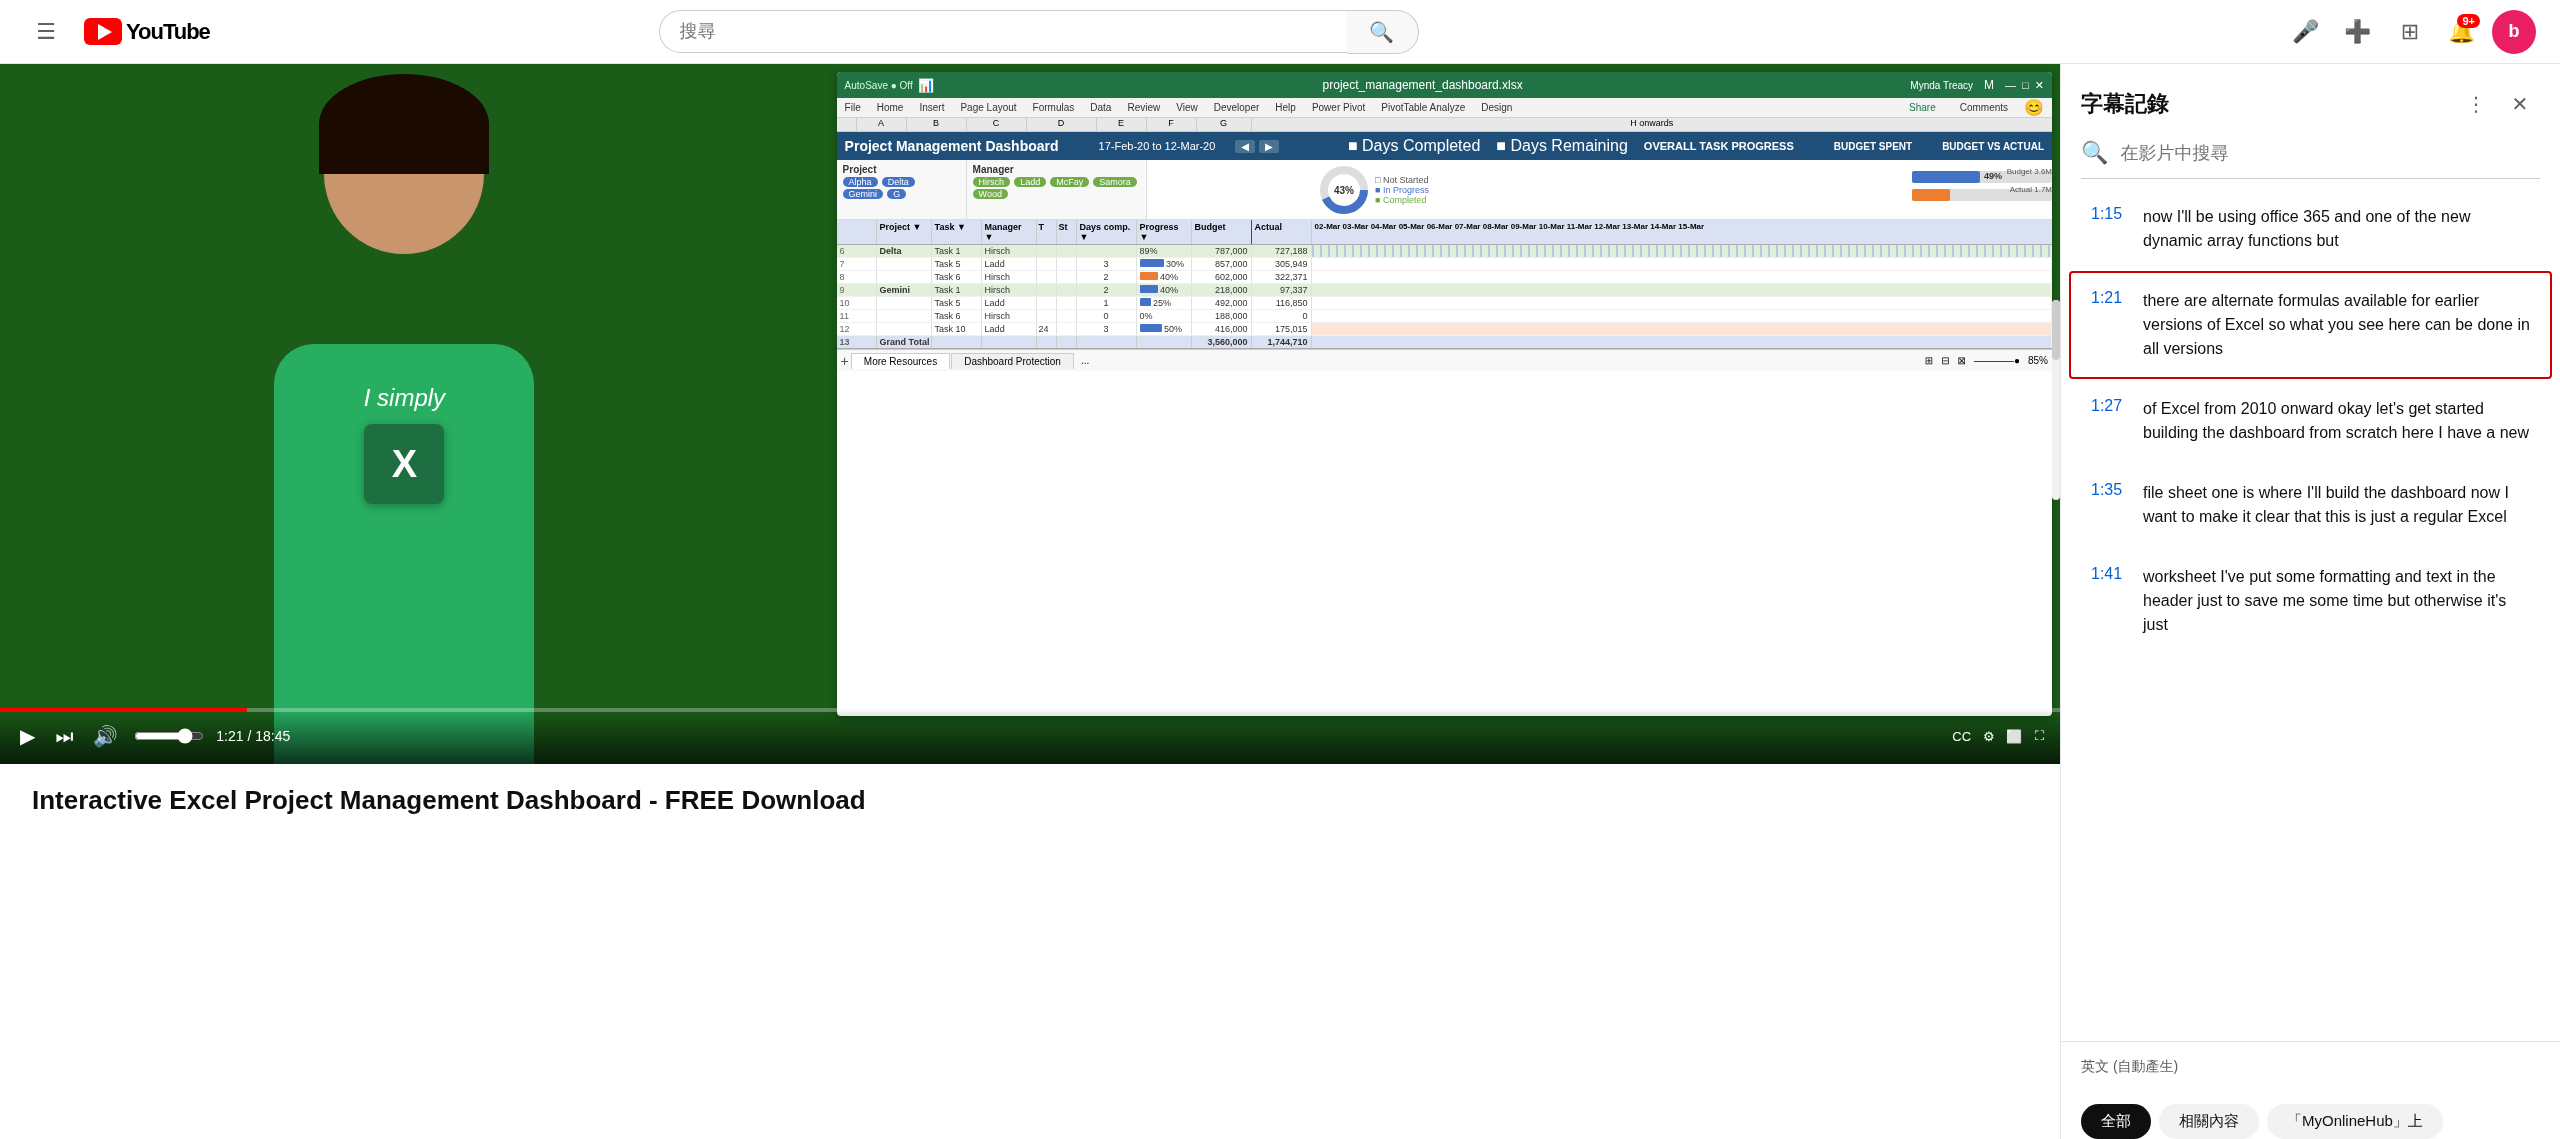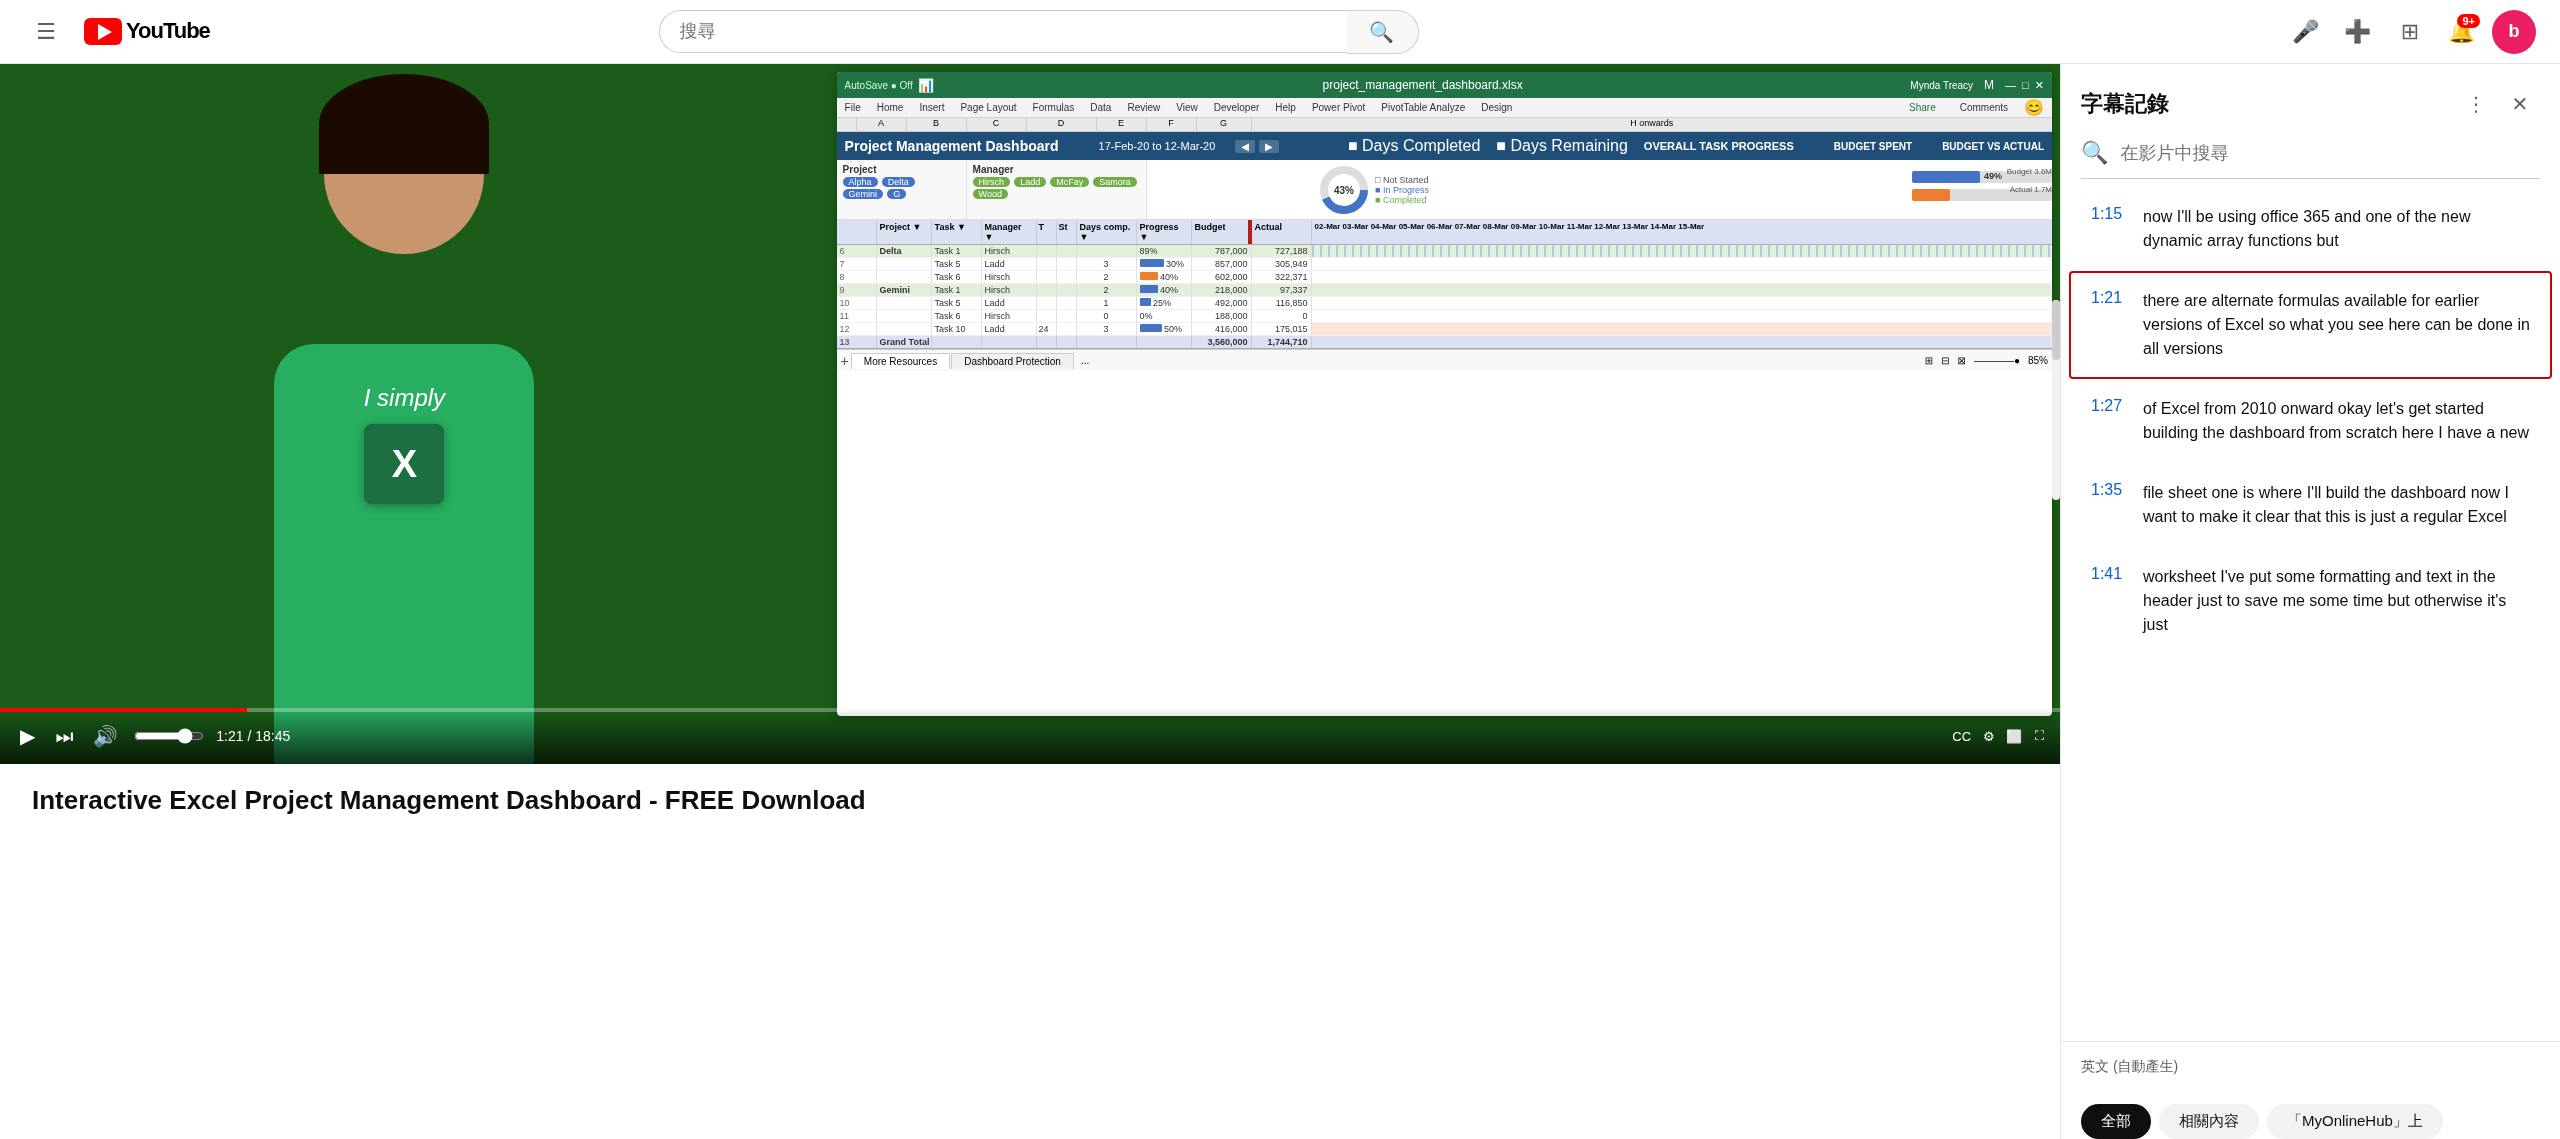--- a/index.html
+++ b/index.html
@@ -22,20 +22,21 @@
       border-bottom: 1px solid #e5e5e5;
     }
     .menu-icon {
       font-size: 22px;
       cursor: pointer;
       color: #606060;
       padding: 8px;
     }
     .yt-logo {
       display: flex;
+      align-items: center;
       gap: 4px;
       text-decoration: none;
       margin-right: 8px;
     }
     .yt-logo-icon {
       width: 38px;
       height: 27px;
       background: #ff0000;
       border-radius: 6px;
       display: flex;
@@ -588,21 +589,21 @@
 
           <div style="display:flex;background:#d9e1f2;border-bottom:1px solid #aaa;font-size:9px;font-weight:600;">
             <div style="width:40px;padding:2px 3px;border-right:1px solid #ccc;"></div>
             <div style="width:55px;padding:2px 3px;border-right:1px solid #ccc;">Project ▼</div>
             <div style="width:50px;padding:2px 3px;border-right:1px solid #ccc;">Task ▼</div>
             <div style="width:55px;padding:2px 3px;border-right:1px solid #ccc;">Manager ▼</div>
             <div style="width:20px;padding:2px 2px;border-right:1px solid #ccc;">T</div>
             <div style="width:20px;padding:2px 2px;border-right:1px solid #ccc;">St</div>
             <div style="width:60px;padding:2px 3px;border-right:1px solid #ccc;">Days comp. ▼</div>
             <div style="width:55px;padding:2px 3px;border-right:1px solid #ccc;">Progress ▼</div>
-            <div style="width:60px;padding:2px 3px;border-right:4px solid #b91c1c;">Budget</div>
+            <div style="width:60px;padding:2px 3px;border-right:1px solid #b91c1c;">Budget</div>
             <div style="width:60px;padding:2px 3px;border-right:1px solid #ccc;">Actual</div>
             <div style="flex:1;padding:2px 3px;font-size:8px;">02-Mar 03-Mar 04-Mar 05-Mar 06-Mar 07-Mar 08-Mar 09-Mar 10-Mar 11-Mar 12-Mar 13-Mar 14-Mar 15-Mar</div>
           </div>
 
           <div style="overflow:hidden;">
 
             <div style="display:flex;background:#e2efda;border-bottom:1px solid #f0f0f0;font-size:9px;" class="tr">
               <div style="width:40px;padding:1px 3px;border-right:1px solid #e0e0e0;color:#666;" class="td">6</div>
               <div style="width:55px;padding:1px 3px;border-right:1px solid #e0e0e0;font-weight:600;" class="td">Delta</div>
               <div style="width:50px;padding:1px 3px;border-right:1px solid #e0e0e0;" class="td">Task 1</div>

